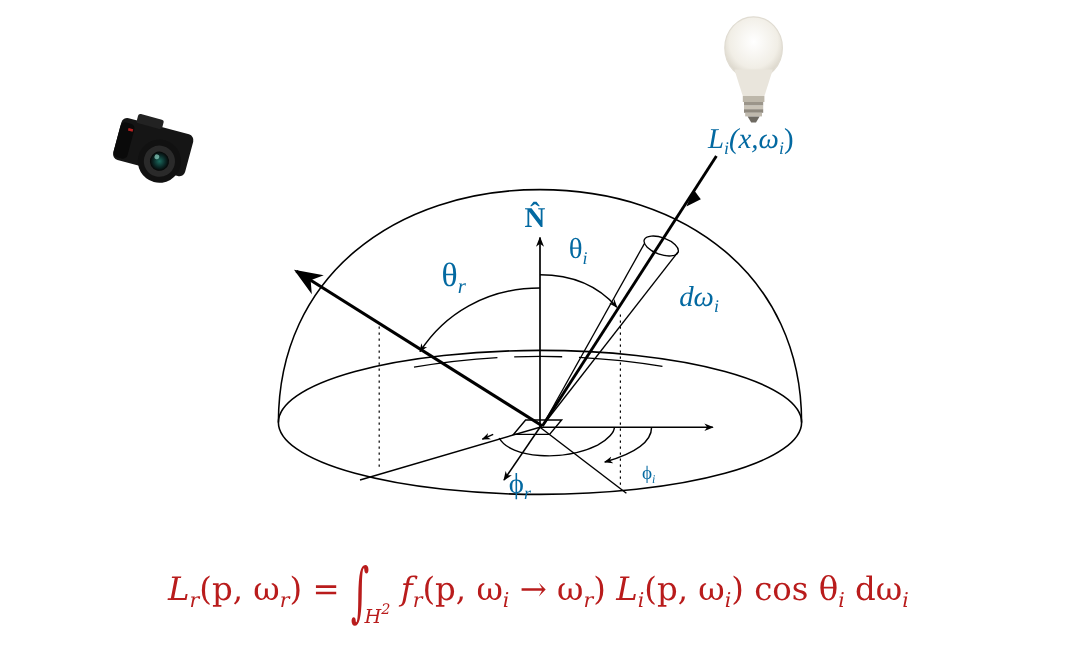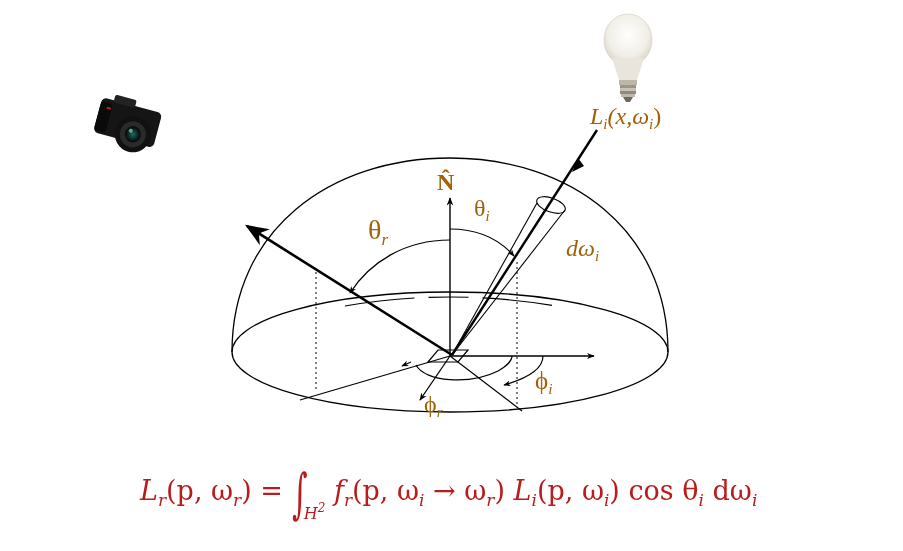--- a/index.html
+++ b/index.html
@@ -1,18 +1,18 @@
 <!DOCTYPE html>
 <html><head>
   <meta charset="utf-8">
   <style>
     html, body { margin: 0; padding: 0; background: #ffffff; }
     body { width: 903px; height: 551px; position: relative; overflow: hidden; font-family: "Liberation Serif", serif; }
     #stage { position: absolute; left: 0; top: 0; width: 903px; height: 551px; }
-    .lbl { position: absolute; color: #a16207; font-family: "Liberation Serif", serif; white-space: nowrap; line-height: 1; }
+    .lbl { position: absolute; color: #0369a1; font-family: "Liberation Serif", serif; white-space: nowrap; line-height: 1; }
     .it { font-style: italic; }
     .sub { font-size: 0.62em; vertical-align: -0.35em; font-style: italic; }
     .eq { position: absolute; left: 140px; top: 462px; font-family: "DejaVu Serif", serif; font-size: 27px; color: #b91c1c; white-space: nowrap; }
     .eq .sub { font-size: 17px; }
     .eq .int { font-size: 54px; vertical-align: -0.22em; display: inline-block; transform: scaleX(0.55); margin: 0 -6px; }
     .eq .intsub { font-size: 16px; font-style: italic; vertical-align: -1.2em; margin-left: -4px; }
     .eq .sup { font-size: 12px; vertical-align: 0.6em; }
   </style>
 </head>
 <body>
@@ -122,21 +122,21 @@
   </div>
 
   <div class="lbl" style="left:368px; top:216px; font-size:28px;">
     <span>θ</span><span class="sub">r</span>
   </div>
 
   <div class="lbl" style="left:566px; top:236px; font-size:24px;">
     <span class="it">dω</span><span class="sub">i</span>
   </div>
 
-  <div class="lbl" style="left:535px; top:368px; font-size:25px;">
+  <div class="lbl" style="left:535px; top:387px; font-size:16px;">
     <span>ϕ</span><span class="sub">i</span>
   </div>
 
   <div class="lbl" style="left:424px; top:392px; font-size:24px;">
     <span>ϕ</span><span class="sub">r</span>
   </div>
 
   
   <div class="eq">
     <span class="it">L</span><span class="sub">r</span><span>(p, ω</span><span class="sub">r</span><span>)</span><span> = </span><span class="int">∫</span><span class="intsub"><span>H</span><span class="sup">2</span></span>

